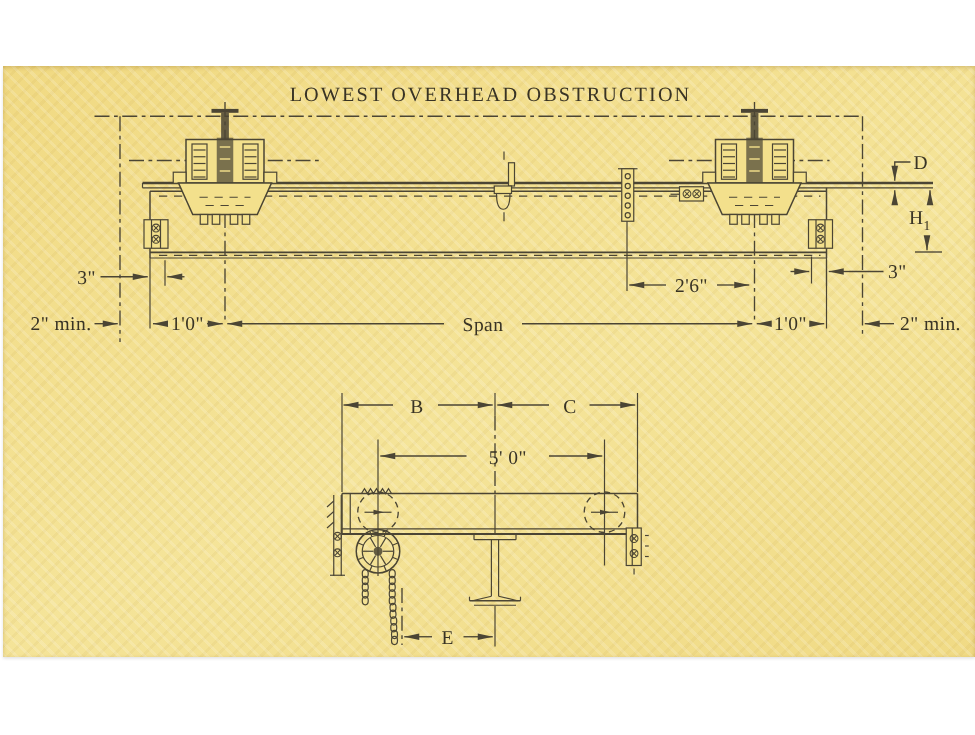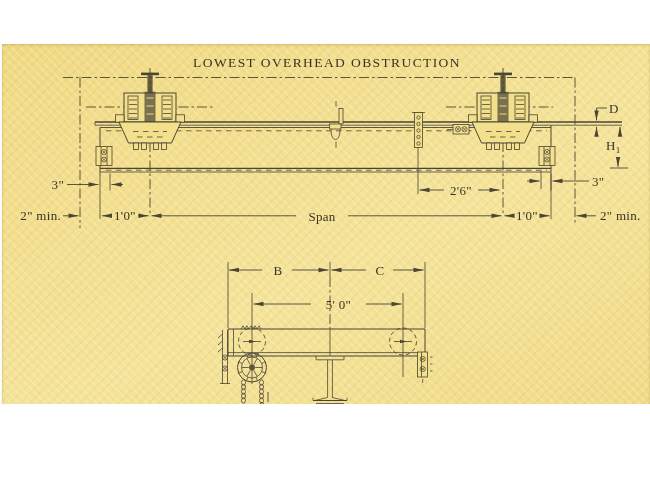--- a/index.html
+++ b/index.html
@@ -1,16 +1,16 @@
 <!DOCTYPE html>
 <html><head>
 <meta charset="utf-8">
 <style>
   html,body{margin:0;padding:0;background:#ffffff;}
-  #stage{position:relative;width:650px;height:404px;background:#ffffff;overflow:hidden;
+  #stage{position:relative;width:650px;height:490px;background:#ffffff;overflow:hidden;
          font-family:"Liberation Serif","DejaVu Serif",serif;}
   #paper{position:absolute;left:2px;top:44px;width:648px;height:394px;
          background-color:#f3e08c;
          background-image:
            repeating-linear-gradient(45deg, rgba(255,255,255,.16) 0 2px, rgba(255,255,255,0) 2px 6px),
            repeating-linear-gradient(-45deg, rgba(176,136,48,.07) 0 2px, rgba(176,136,48,0) 2px 7px),
            linear-gradient(155deg, rgba(222,170,60,.12), rgba(255,252,230,.14) 55%, rgba(214,166,66,.10));
          box-shadow:inset 0 1px 3px rgba(140,100,20,.30), 0 1px 2px rgba(0,0,0,.12);}
   svg{position:absolute;left:0;top:0;}
   .ln{stroke:#4b4534;stroke-width:1;fill:none;stroke-linecap:butt;}

